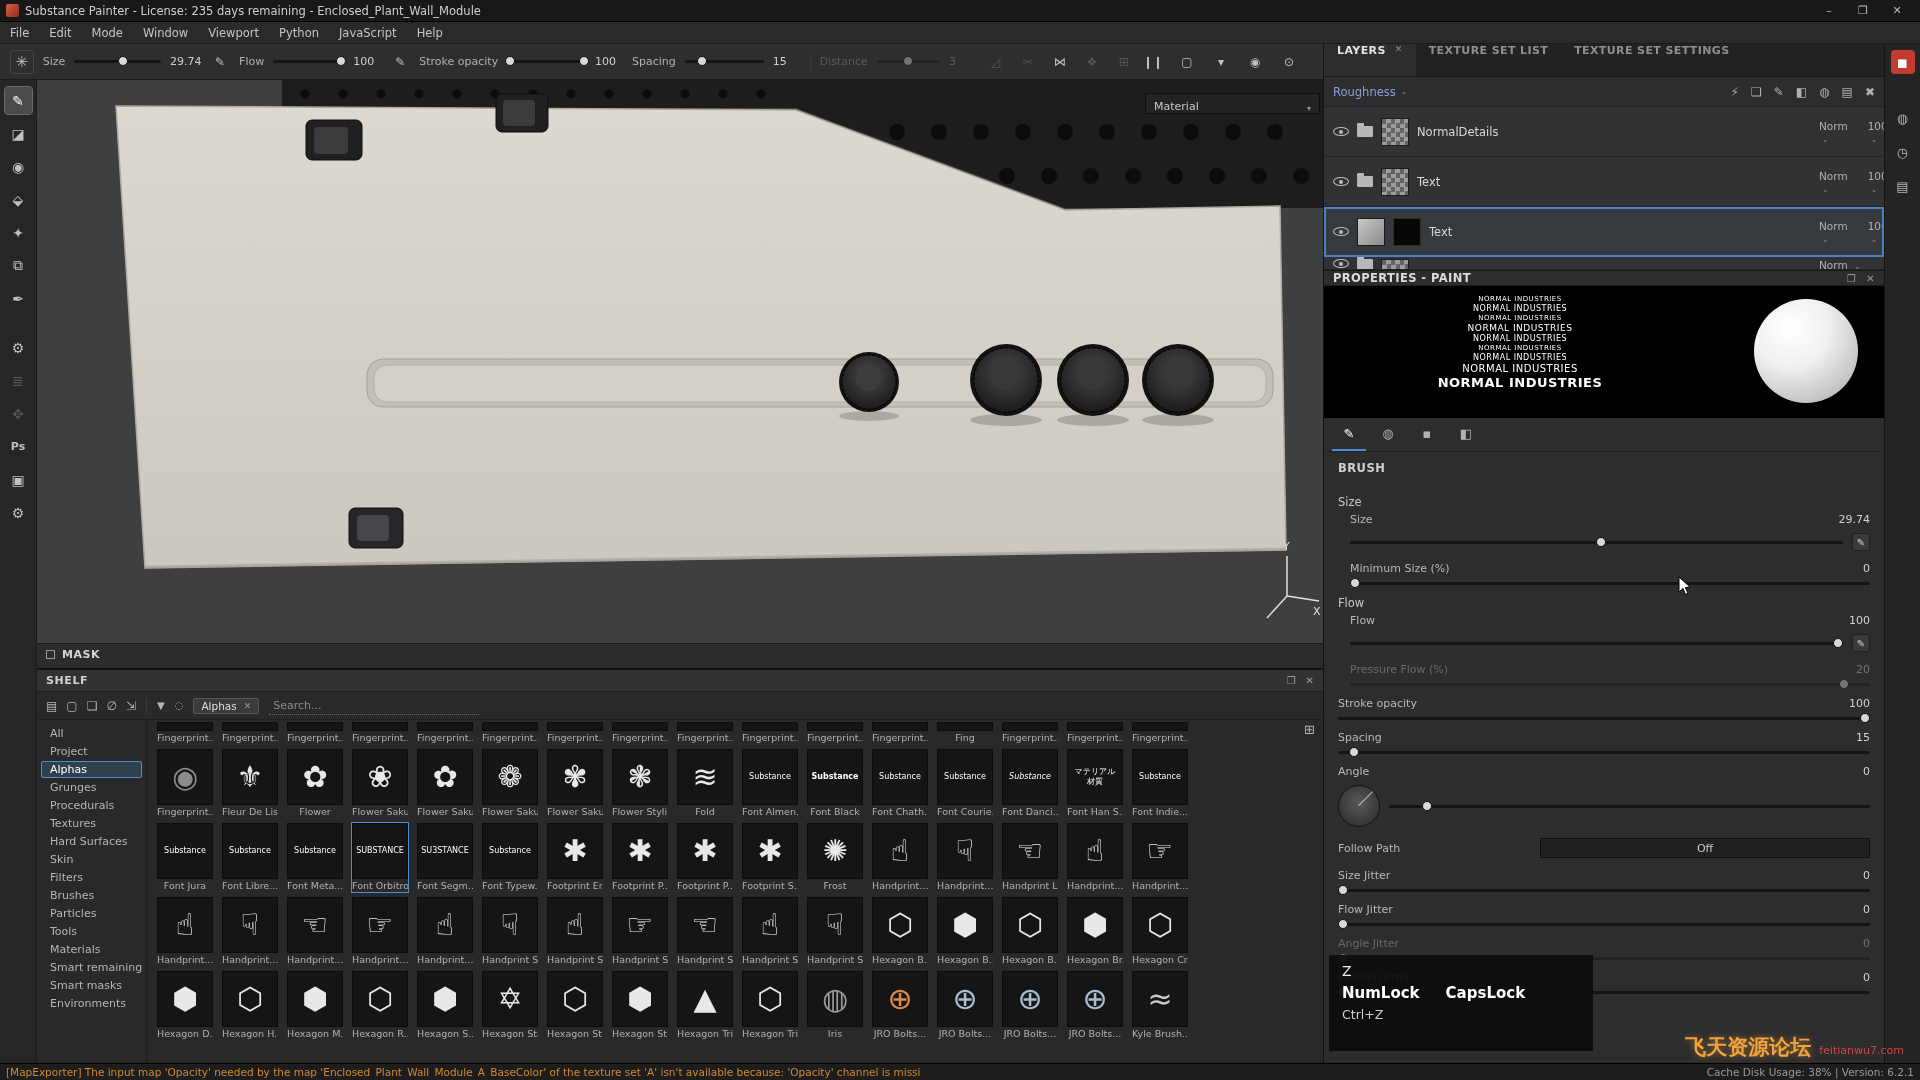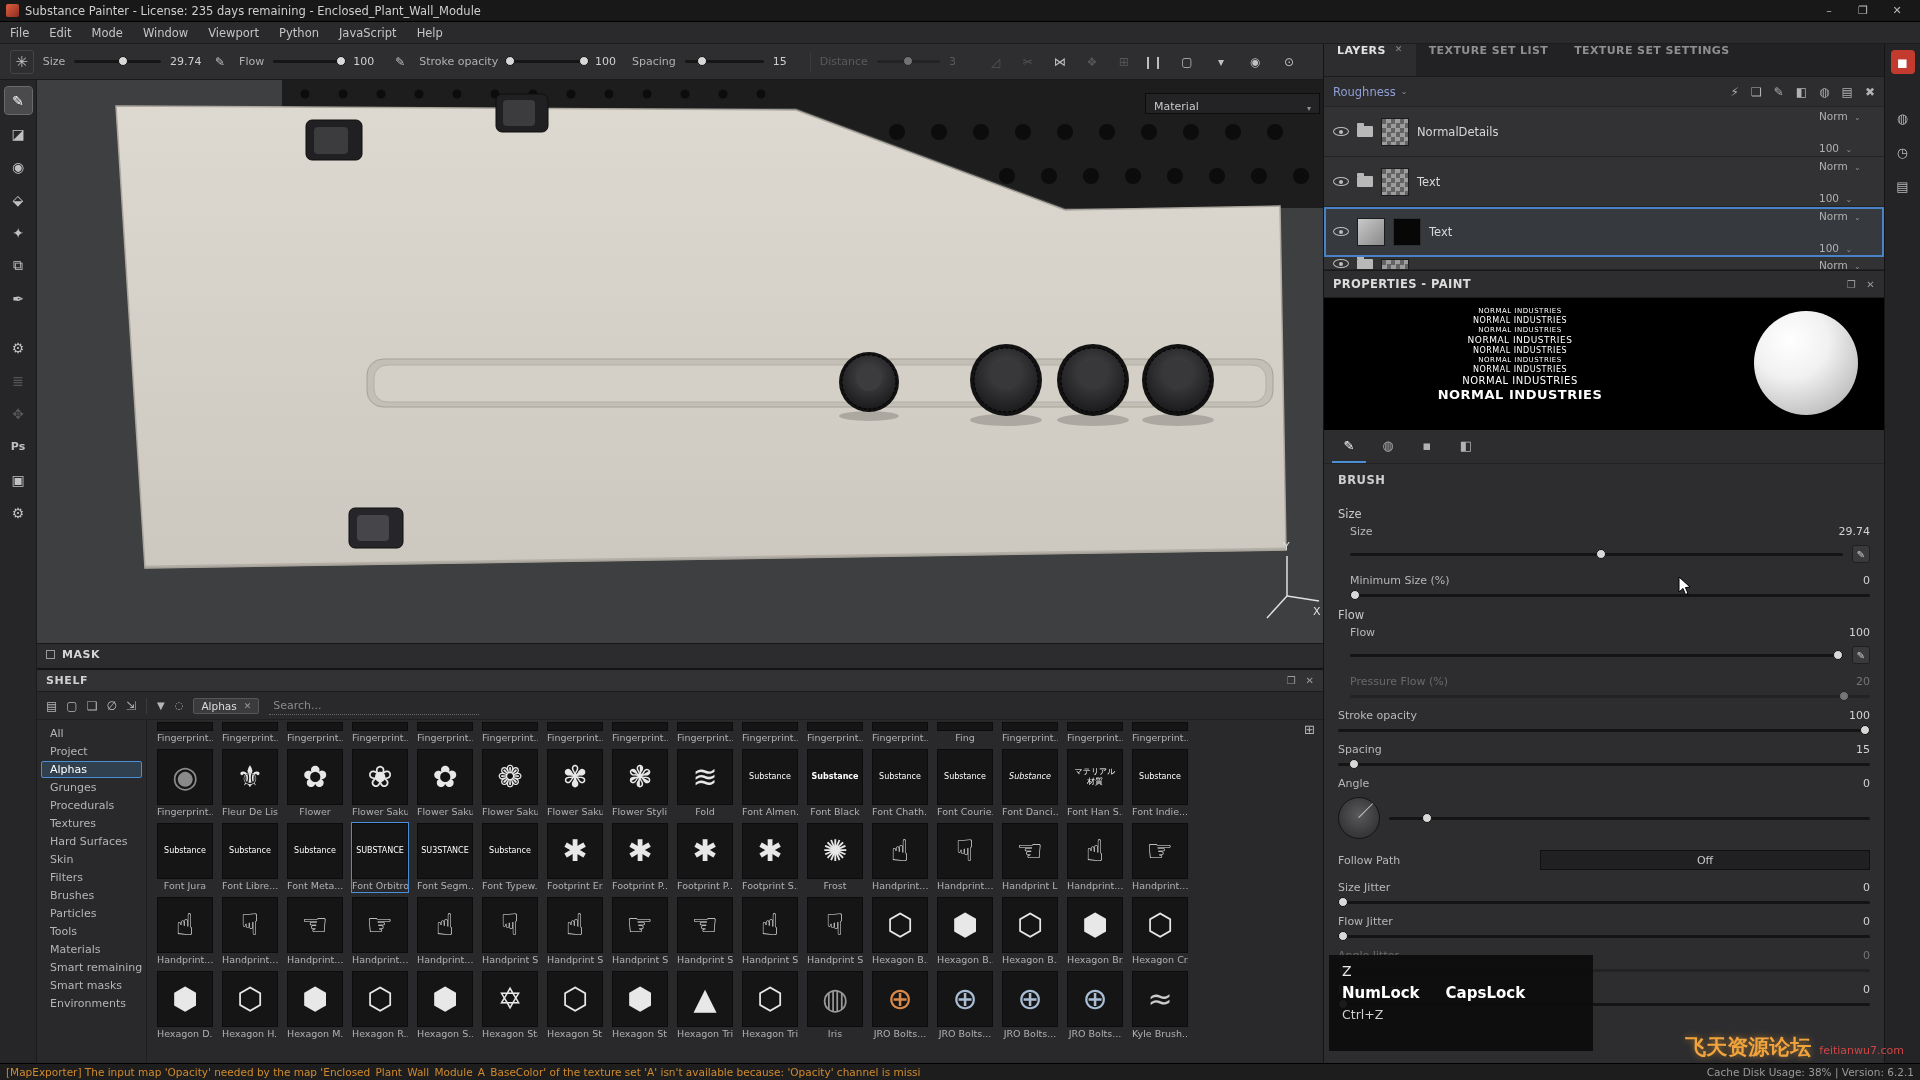--- a/index.html
+++ b/index.html
@@ -84,23 +84,23 @@
 .lrow.partial{height:13px;overflow:hidden;align-items:flex-start;padding-top:2px;}
 .eye{width:16px;height:9px;border:1px solid #bdbdbd;border-radius:50%;position:relative;flex:none;cursor:pointer;}
 .eye::after{content:'';position:absolute;width:4px;height:4px;background:#bdbdbd;border-radius:50%;left:5px;top:1.5px;}
 .lfolder{width:16px;height:11px;background:#b8b8b8;border-radius:1px;position:relative;flex:none;}
 .lfolder::before{content:'';position:absolute;top:-3px;left:0;width:7px;height:3px;background:#b8b8b8;border-radius:1px 1px 0 0;}
 .lthumb{width:28px;height:28px;border:1px solid #1c1c1c;flex:none;}
 .th-checker{background-color:#7a7a7a;background-image:repeating-conic-gradient(#9c9c9c 0% 25%,#636363 0% 50%);background-size:9px 9px;}
 .th-gray{background:linear-gradient(135deg,#c9c9c9,#8a8a8a);}
 .th-black{background:#070707;border-color:#2e2e2e;}
 .lname{font-size:11.5px;color:#d8d8d8;flex:1;}
-.lright{display:flex;flex-direction:column;align-items:flex-start;gap:20px;font-size:10.5px;color:#b0b0b0;width:56px;}
+.lright{display:flex;align-items:flex-end;gap:20px;font-size:10.5px;color:#b0b0b0;width:56px;}
 .lright .caret{margin-left:3px;}
-.propshdr{height:28px;display:flex;align-items:center;gap:10px;padding:0 9px;background:#2d2d2f;border-top:1px solid #181818;border-bottom:1px solid #1d1d1d;font-size:11.5px;font-weight:bold;letter-spacing:.4px;color:#dcdcdc;}
+.propshdr{height:16px;display:flex;align-items:center;gap:10px;padding:0 9px;background:#2d2d2f;border-top:1px solid #181818;border-bottom:1px solid #1d1d1d;font-size:11.5px;font-weight:bold;letter-spacing:.4px;color:#dcdcdc;}
 .propshdr span:first-child{margin-right:auto;}
 .preview{height:132px;background:#000;position:relative;overflow:hidden;}
 #preview-lines{position:absolute;left:5%;top:9px;width:60%;display:flex;flex-direction:column;align-items:center;gap:1px;color:#fff;}
 .pv-line{white-space:nowrap;letter-spacing:.5px;}
 .sphere{position:absolute;right:26px;top:13px;width:104px;height:104px;border-radius:50%;background:radial-gradient(circle at 35% 28%,#ffffff 0%,#f1f1f1 38%,#c8c8c8 72%,#a5a5a5 100%);}
 .modetabs{height:34px;display:flex;gap:5px;padding:0 8px;border-bottom:1px solid #222;}
 .mtab{width:34px;display:flex;align-items:center;justify-content:center;color:#b2b2b2;font-size:13px;border-bottom:2px solid transparent;cursor:pointer;}
 .mtab.act{color:#fff;border-bottom-color:#4a8fd6;}
 .brush{padding:9px 14px 0 14px;}
 .bsec{font-size:11.5px;font-weight:bold;letter-spacing:.5px;color:#cfcfcf;margin-bottom:20px;}

